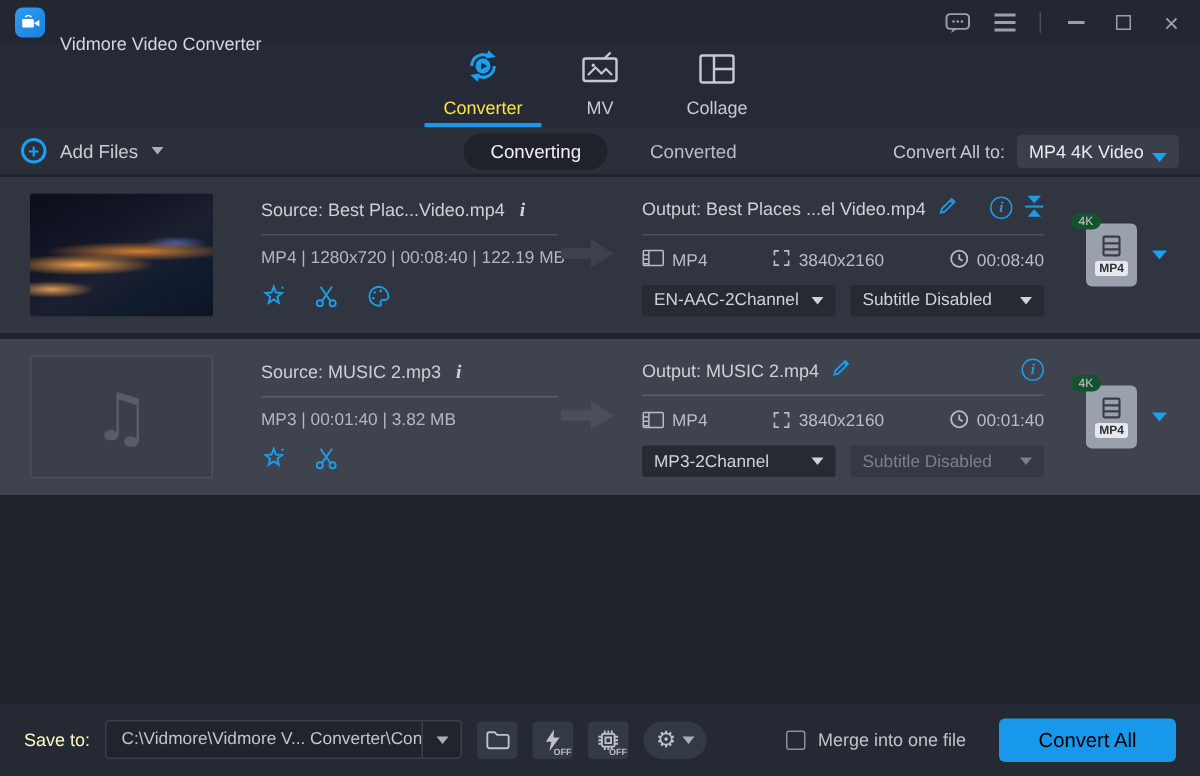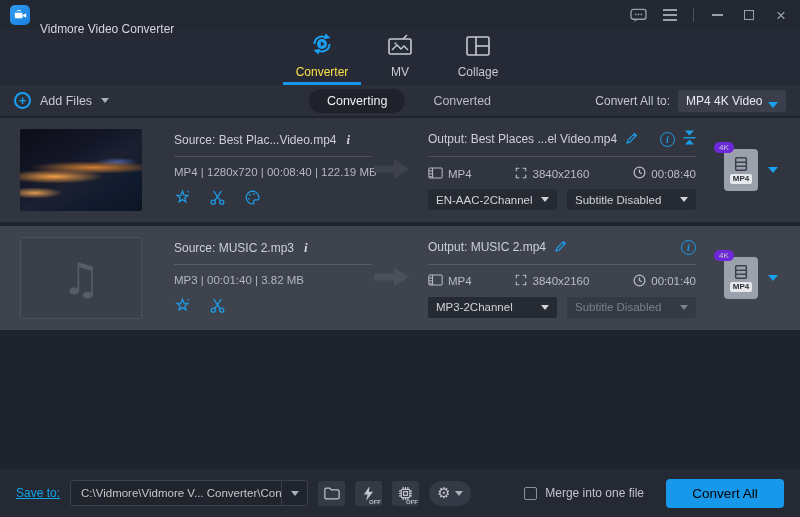--- a/index.html
+++ b/index.html
@@ -76,26 +76,26 @@
   .out-line2 { display:flex; align-items:center; color:#b9bdc5; font-size:11.5px; white-space:nowrap; }
   .out-line2 .seg { display:flex; align-items:center; gap:5px; }
   .out-line3 { display:flex; gap:10px; margin-top:8px; }
   .dd { display:flex; align-items:center; justify-content:space-between; width:129px; background:#262a33; border-radius:2px; padding:4.5px 8px; color:#cfd3da; font-size:11.5px; cursor:pointer; }
   .dd .caret { border-top-color:#cfd3da; }
   .dd.disabled { background:#343944; color:#7b808a; }
   .dd.disabled .caret { border-top-color:#7b808a; }
 
   .fmt { margin-left:auto; display:flex; align-items:center; gap:10px; padding-right:6px; }
   .file-icon { position:relative; width:34px; height:42px; background:#9aa0ac; border-radius:4px; display:flex; flex-direction:column; align-items:center; justify-content:center; gap:2px; cursor:pointer; }
-  .badge-4k { position:absolute; top:-7px; left:-10px; background:#6d28d9; color:#c9ccd3; font-size:8px; padding:1px 5px; border-radius:7px; }
+  .badge-4k { position:absolute; top:-7px; left:-10px; background:#14532d; color:#c9ccd3; font-size:8px; padding:1px 5px; border-radius:7px; }
   .mp4-lbl { background:#e6e8ec; color:#2b2f38; font-size:8px; font-weight:bold; padding:0 3px; border-radius:2px; line-height:10px; }
 
   
   .bottombar { position:absolute; bottom:0; left:0; right:0; height:48px; background:#252933; display:flex; align-items:center; padding:0 16px; }
-  .saveto-lbl { color:#0ea5e9; font-size:12px; margin-right:10px;text-decoration:underline; }
+  .saveto-lbl { color:#fef9c3; font-size:12px; margin-right:10px; }
   .path-box { display:flex; align-items:center; background:#20242d; border:1px solid #3b404a; border-radius:3px; height:26px; }
   .path-text { padding:0 10px; color:#c3c6cd; font-size:11.5px; white-space:nowrap; max-width:210px; overflow:hidden; }
   .path-caret { width:26px; height:100%; border-left:1px solid #3b404a; display:flex; align-items:center; justify-content:center; cursor:pointer; }
   .icon-btn { width:27px; height:25px; background:#343946; border-radius:3px; display:flex; align-items:center; justify-content:center; margin-left:10px; cursor:pointer; position:relative; }
   .off-tag { position:absolute; bottom:1px; right:1px; font-size:6px; color:#b9bdc5; font-weight:bold; }
   .gear-btn { width:42px; height:25px; background:#343946; border-radius:13px; display:flex; align-items:center; justify-content:center; gap:4px; margin-left:10px; cursor:pointer; }
   .gear-glyph { font-family:"DejaVu Sans", sans-serif; font-size:15px; color:#c0c3ca; line-height:1; }
   .merge { margin-left:auto; display:flex; align-items:center; gap:8px; }
   .checkbox { width:13px; height:13px; border:1.5px solid #8a8f99; border-radius:2px; background:transparent; cursor:pointer; }
   .merge-lbl { color:#c0c3ca; font-size:12px; }

